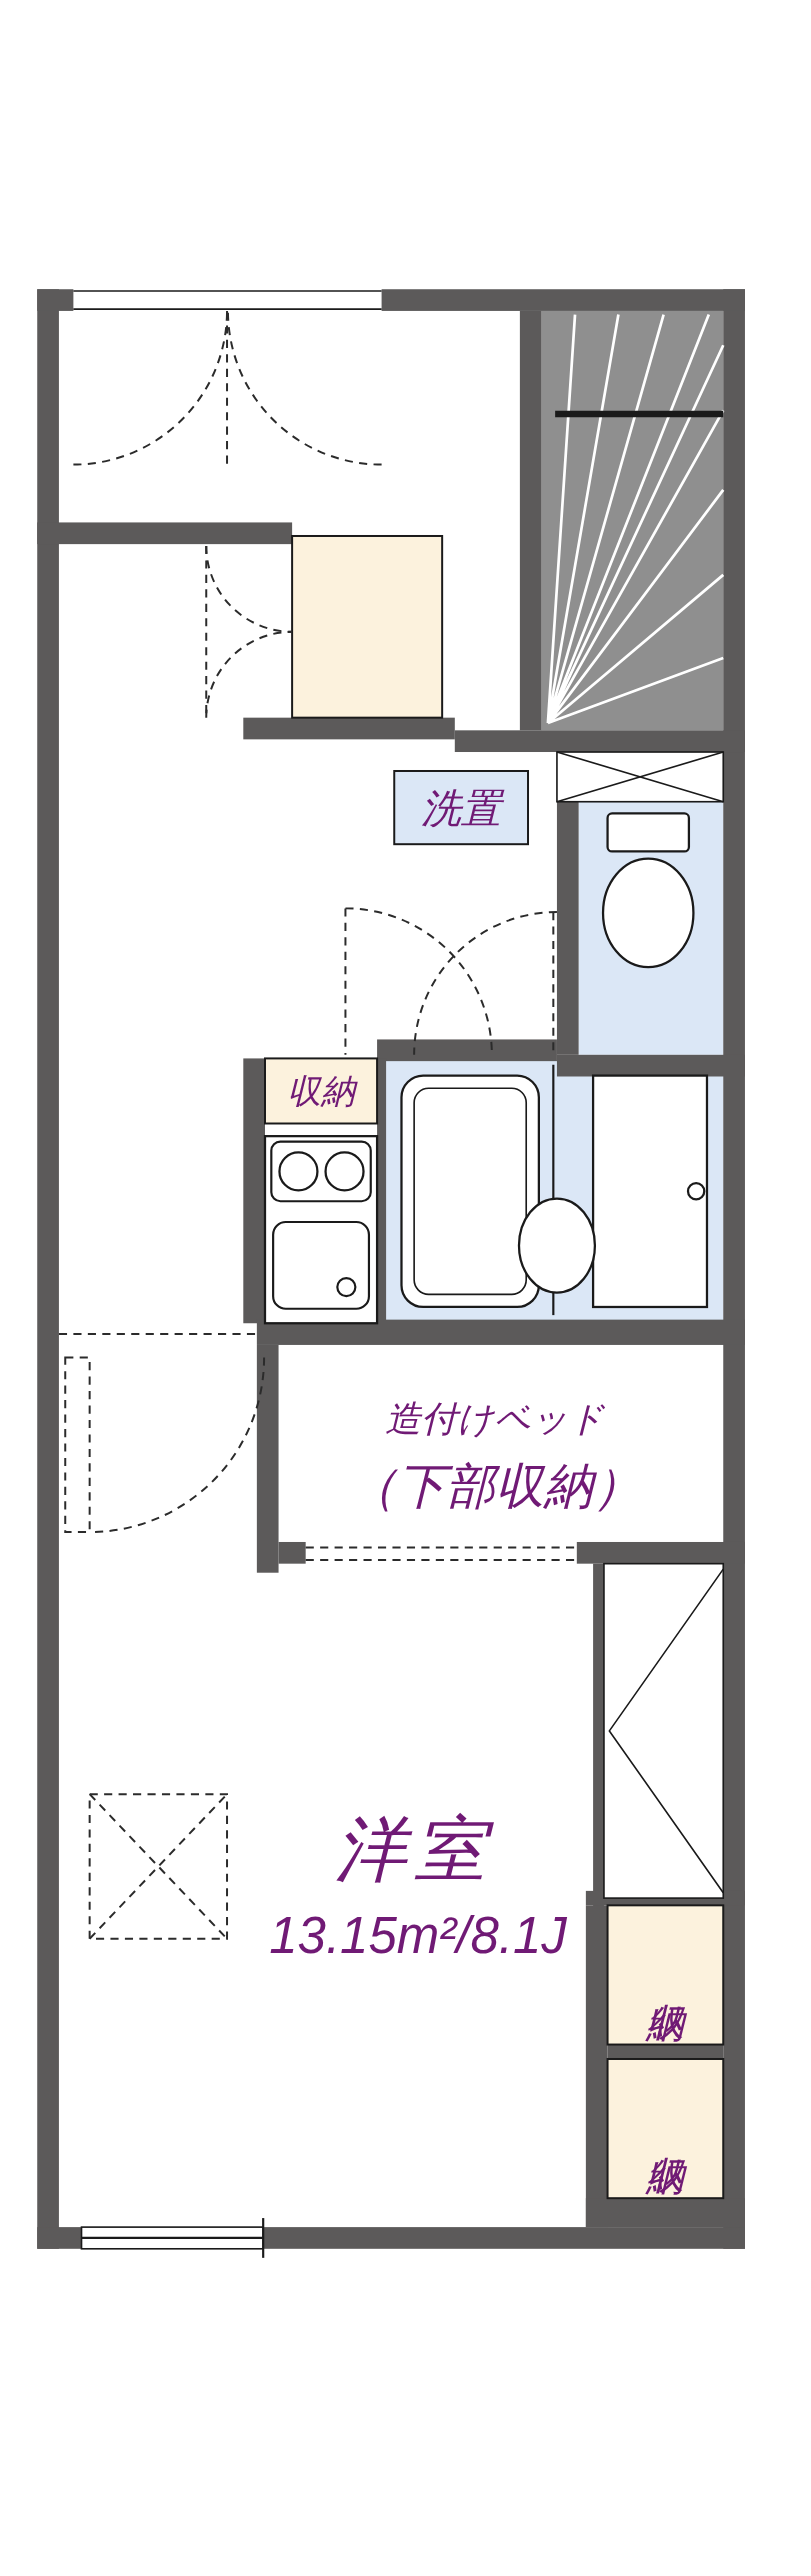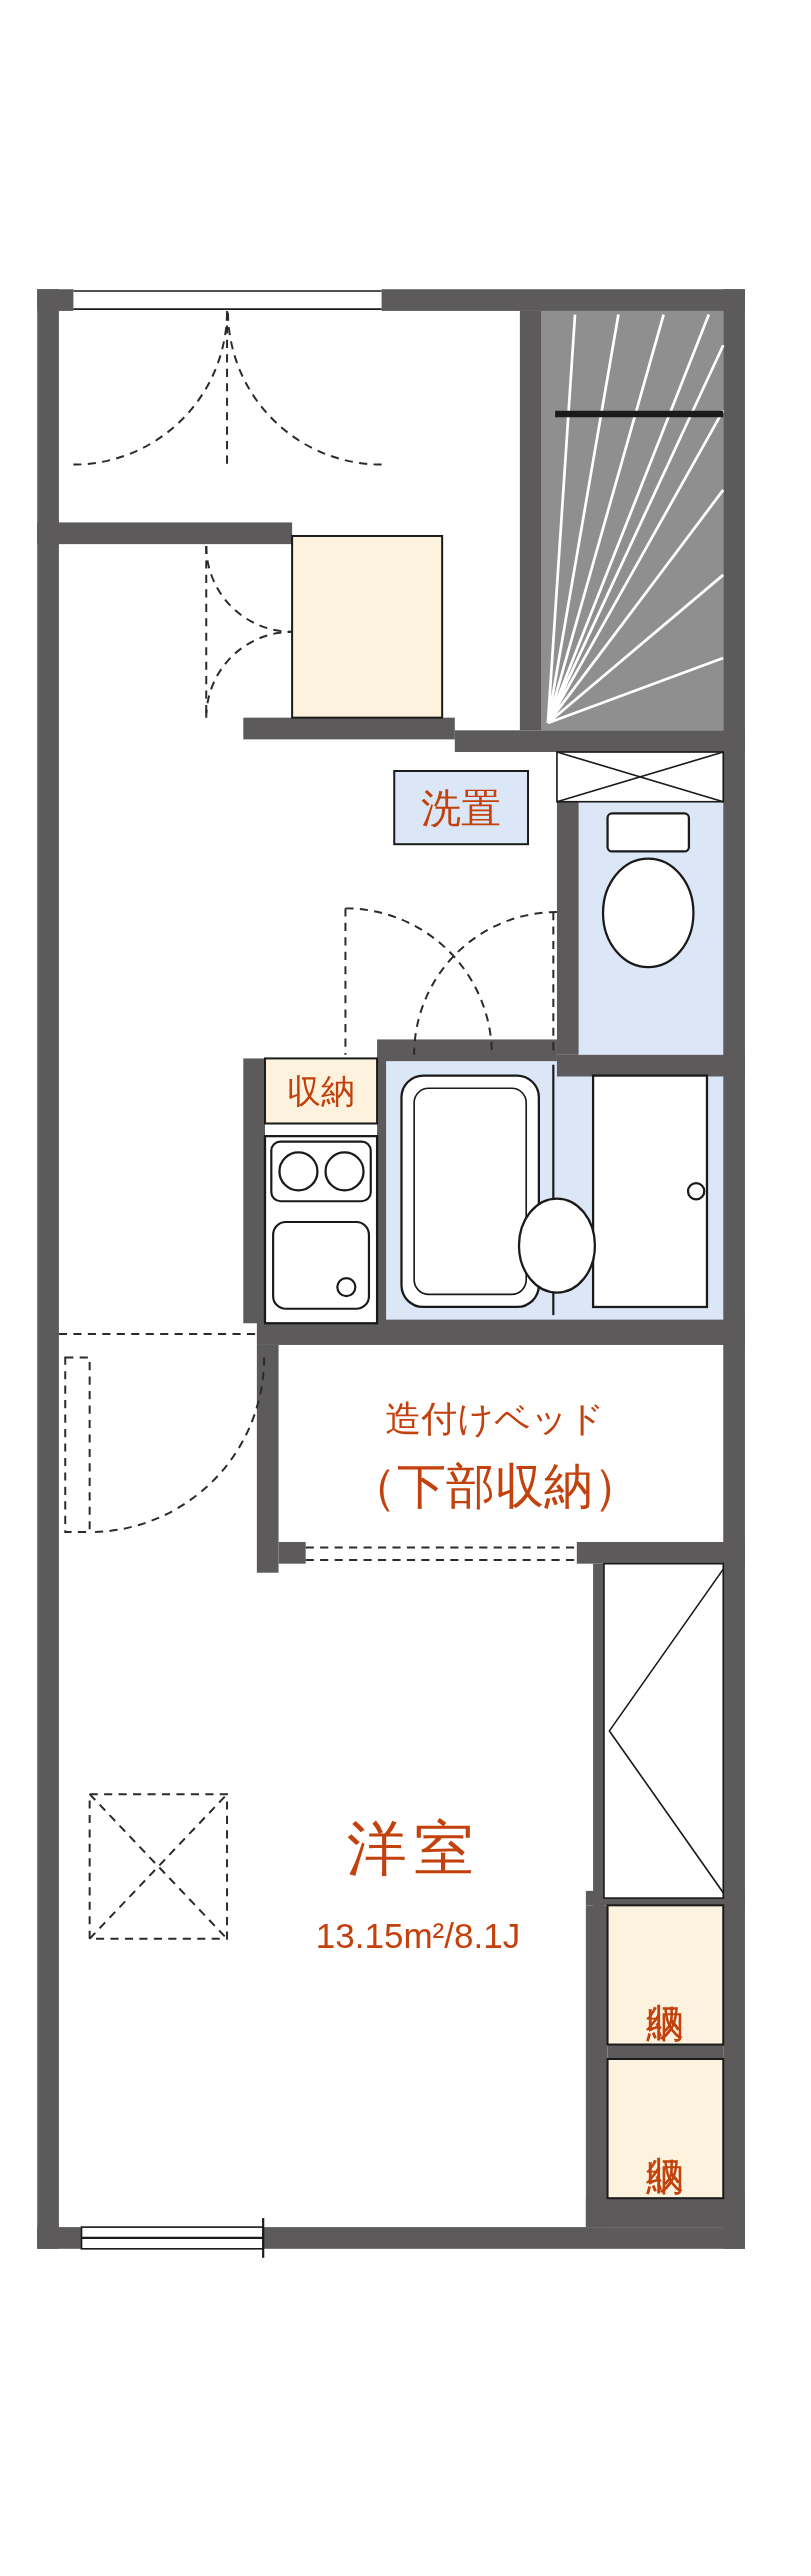--- a/index.html
+++ b/index.html
@@ -14,21 +14,21 @@
   .stairfill{fill:var(--stair_fill,#8f8f8f);}
   .bordered{stroke:var(--line,#1a1a1a);stroke-width:2.2;}
   .fx{fill:#fff;stroke:var(--line,#1a1a1a);stroke-width:2.5;}
   .fxthin{fill:#fff;stroke:var(--line,#1a1a1a);stroke-width:1.8;}
   .thin{fill:none;stroke:var(--line,#1a1a1a);stroke-width:1.8;}
   .thin2{fill:none;stroke:var(--line,#1a1a1a);stroke-width:2.4;}
   .dashg *{stroke:#2b2b2b;stroke-width:2.2;stroke-dasharray:9 7;fill:none;}
   .sline{stroke:#fff;stroke-width:3;fill:none;}
   .label{
     position:absolute;transform:translate(-50%,-50%);
-    white-space:nowrap;text-align:center;line-height:1.12;color:#c2410c;
+    white-space:nowrap;text-align:center;line-height:1.12;color:#701a75;font-style:italic;
   }
   .v{writing-mode:vertical-rl;white-space:normal;letter-spacing:3.6px;line-height:1;}
 </style>
 </head>
 <body>
 
 <div class="canvas">
   <svg width="812" height="2576" viewBox="0 0 898 2850">
 
     <g>
@@ -139,18 +139,18 @@
       <rect x="99" y="1985" width="152" height="160"></rect>
       <line x1="99" y1="1985" x2="251" y2="2145"></line>
       <line x1="99" y1="2145" x2="251" y2="1985"></line>
     </g>
   </svg>
 
   <div class="label" style="left:461px;top:808px;font-size:40px">洗置</div>
   <div class="label" style="left:321px;top:1091px;font-size:34px">収納</div>
   <div class="label" style="left:495px;top:1419px;font-size:36px">造付けベッド</div>
   <div class="label" style="left:495px;top:1486px;font-size:49px">（下部収納）</div>
-  <div class="label" style="left:414px;top:1849px;font-size:60px;letter-spacing:7.2px">洋室</div>
-  <div class="label" style="left:418px;top:1936px;font-size:35px">13.15m²/8.1J</div>
+  <div class="label" style="left:414px;top:1849px;font-size:72px;letter-spacing:7.2px">洋室</div>
+  <div class="label" style="left:418px;top:1936px;font-size:51px">13.15m²/8.1J</div>
   <div class="label v" style="left:665px;top:1976px;font-size:38px">収納</div>
   <div class="label v" style="left:665px;top:2129px;font-size:38px">収納</div>
 </div>
 
 
 </body></html>

